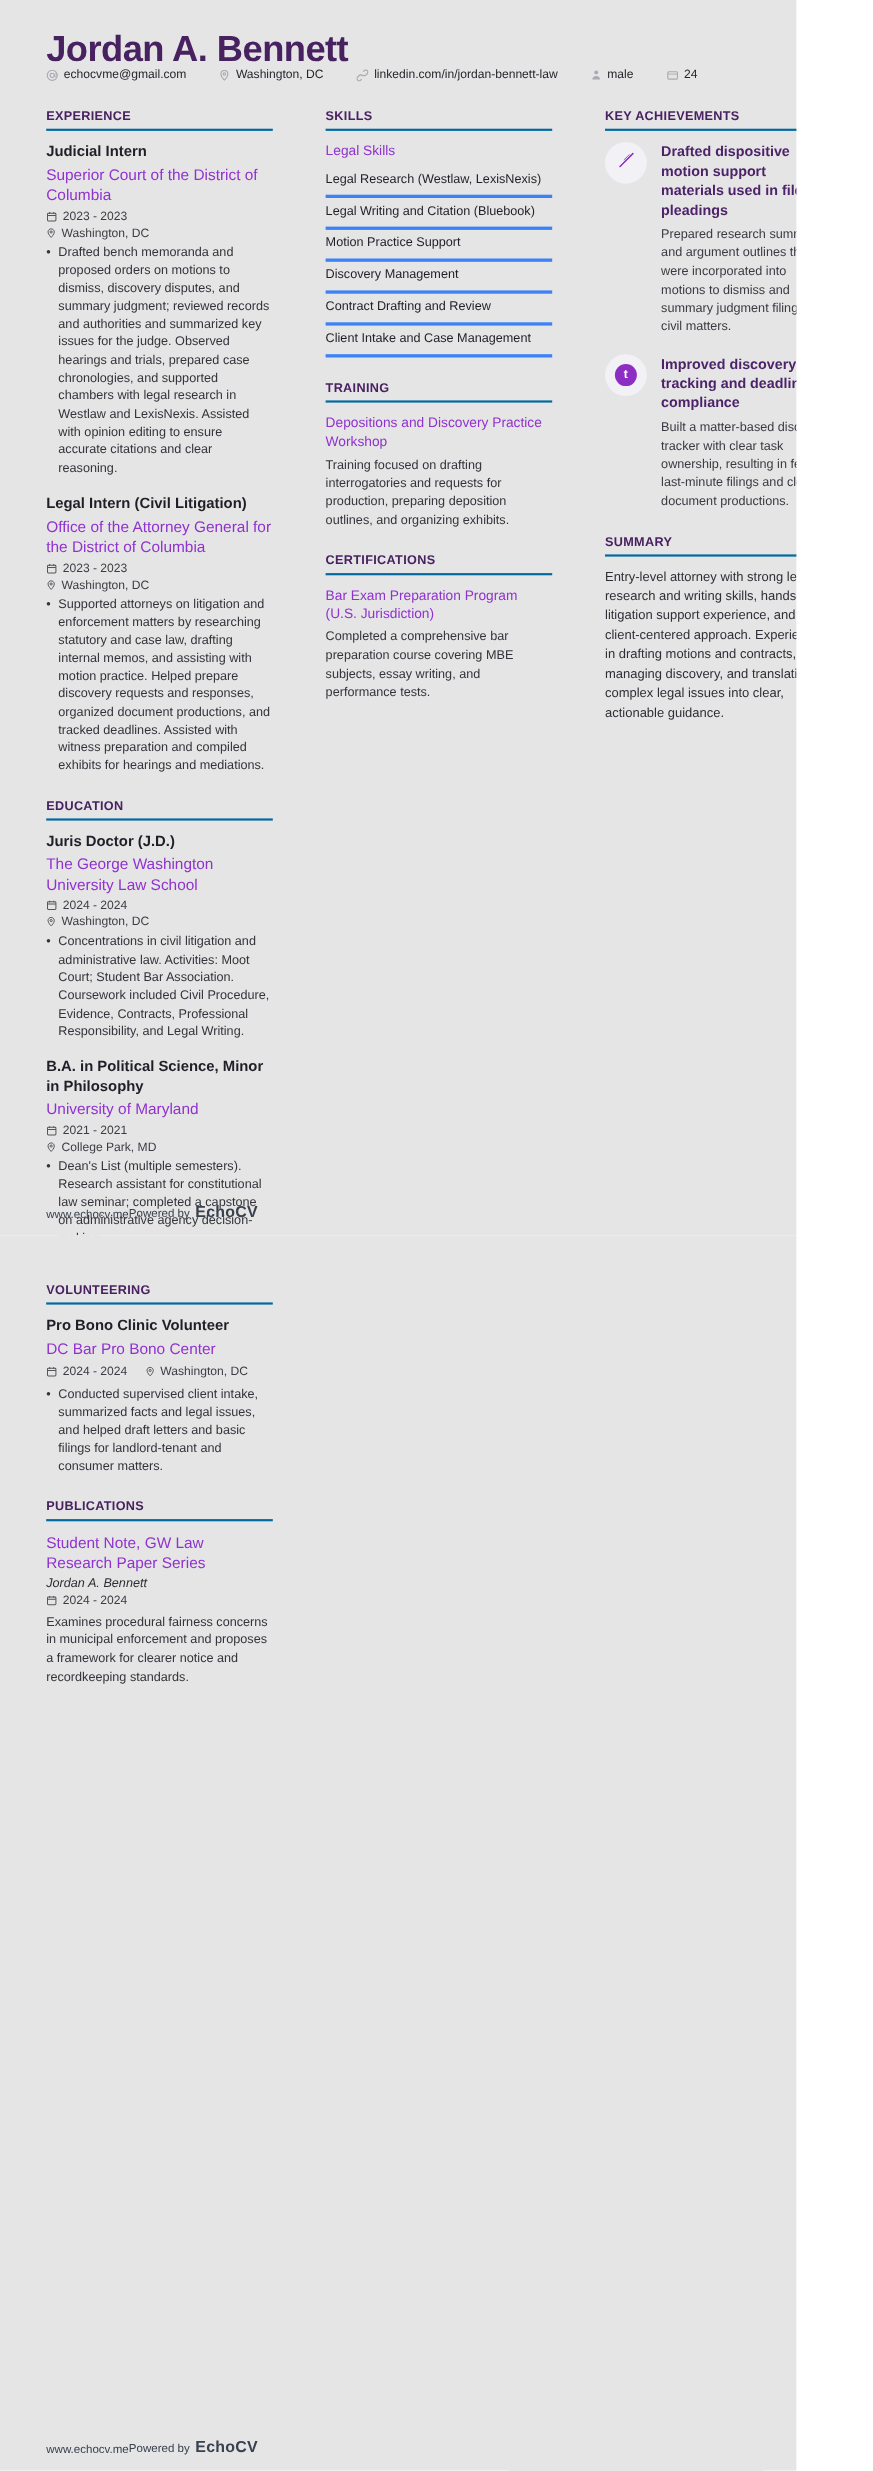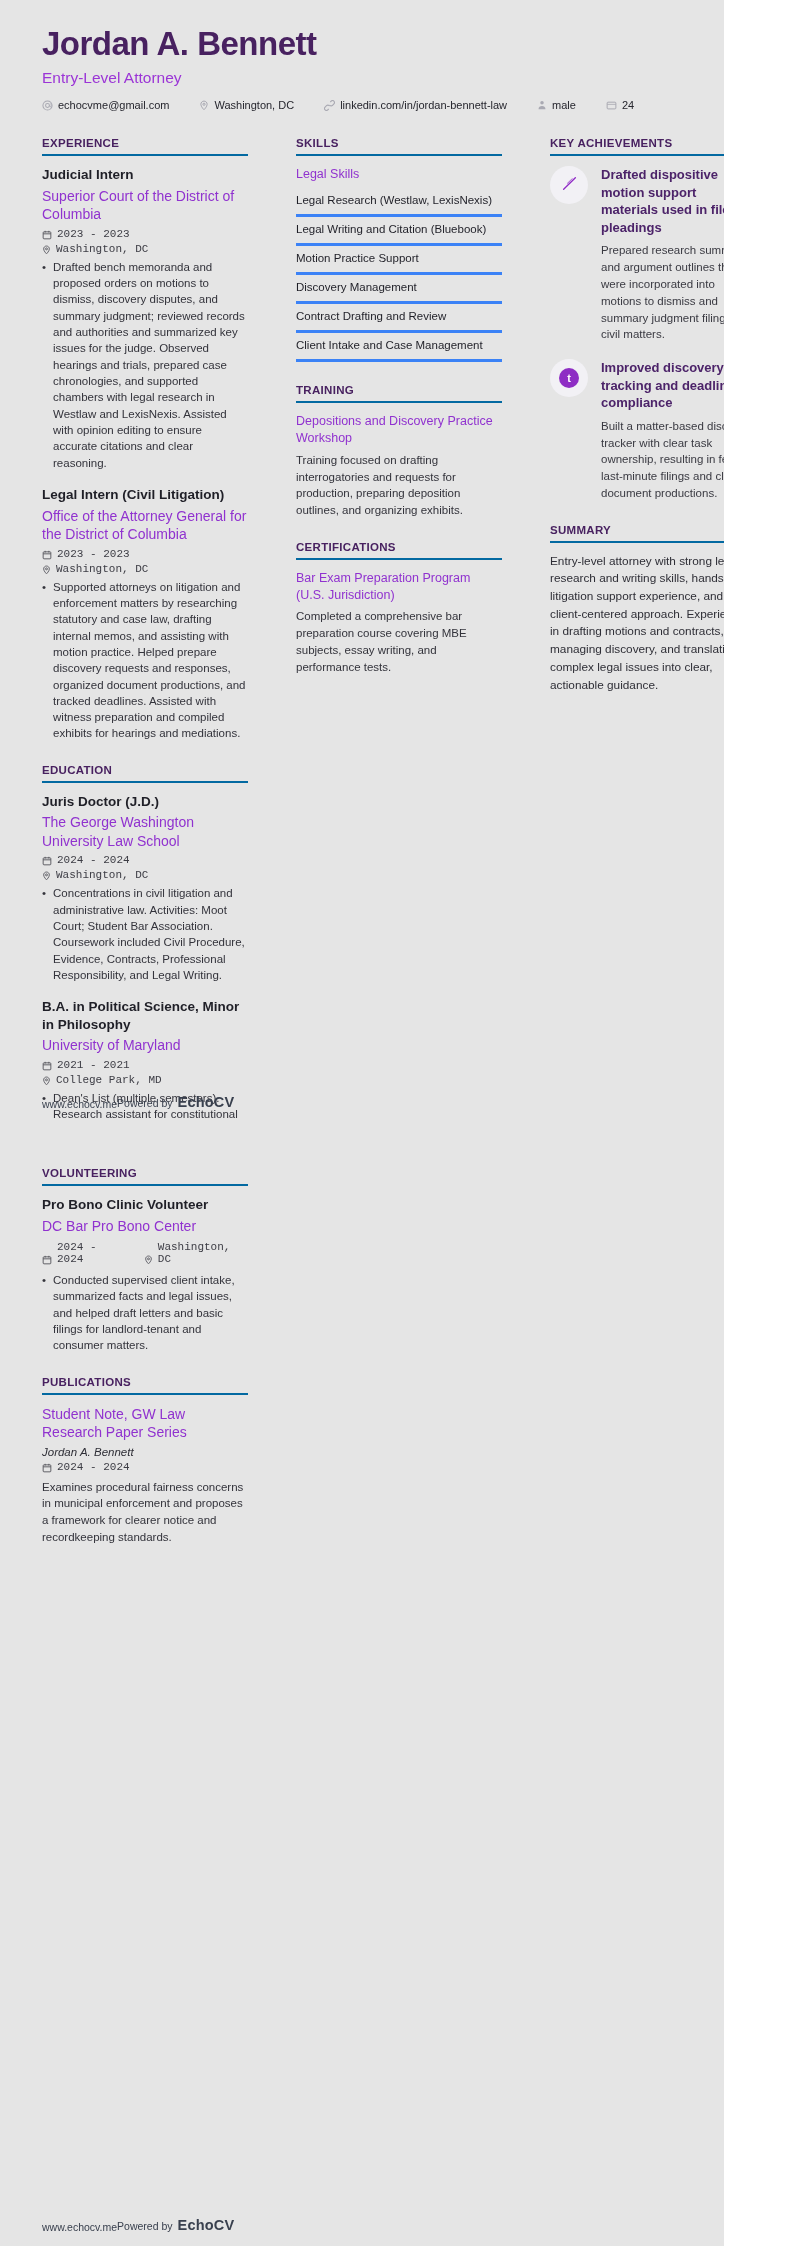--- a/index.html
+++ b/index.html
@@ -19,21 +19,21 @@
   
   .cols{display:grid;grid-template-columns:206px 206px 206px;column-gap:48px;margin-top:26px;align-items:start;}
   .col{min-width:0;}
 
   .section{margin-bottom:22px;}
   .sec-h{font-size:11.5px;font-weight:700;color:#482160;letter-spacing:.3px;border-bottom:2px solid #0369a1;padding-bottom:5px;margin:0 0 10px;}
 
   .entry{margin-bottom:15px;}
   .entry-title{font-size:13.5px;font-weight:700;color:#1f1f27;line-height:1.3;margin-bottom:3px;}
   .entry-org{font-size:14px;color:#9032cf;font-weight:500;line-height:1.32;margin-bottom:4px;}
-  .meta-row{display:flex;align-items:flex-end;gap:5px;font-size:11px;color:#3c3c44;margin:2px 0 3px;font-family:Liberation Mono, monospace;}
+  .meta-row{display:flex;align-items:center;gap:5px;font-size:11px;color:#3c3c44;margin:2px 0 3px;}
   .meta-row .micon{color:#55555c;display:inline-flex;}
   .meta-pair{display:flex;align-items:center;gap:16px;}
   .bullet{display:flex;gap:7px;font-size:11.5px;color:#33333b;line-height:1.42;margin-top:4px;}
   .bullet .dot{line-height:1.42;}
   .plain-desc{font-size:11.5px;color:#33333b;line-height:1.45;margin-top:6px;}
 
   
   .skill-cat{font-size:12.5px;color:#9032cf;font-weight:500;padding:1px 0 7px;}
   .skill-item{font-size:11.5px;color:#1f1f27;padding:6px 0 8px;border-bottom:3px solid #3b82f6;}
 
@@ -62,21 +62,20 @@
   .brand{font-size:14.5px;font-weight:600;color:#39404e;letter-spacing:.2px;}
 </style>
 </head>
 <body>
 
 <div class="page">
   <div class="page-inner">
 
     <div>
       <h1 class="name">Jordan A. Bennett</h1>
-      <div class="role">Entry-Level Attorney</div>
 
       <div class="contact">
         <span class="cgroup">
           <span class="cicon">
             <svg width="11" height="11" viewBox="0 0 12 12" fill="none" stroke="currentColor" stroke-width="1.1">
                 <circle cx="6" cy="6" r="5"></circle>
                 <circle cx="6" cy="6" r="2.1"></circle>
                 <path d="M8.1 6c0 1.2.9 1.6 1.6 1.2.6-.4.4-2.3-.4-3.4" stroke-width="0.9"></path>
               </svg>
           </span>

